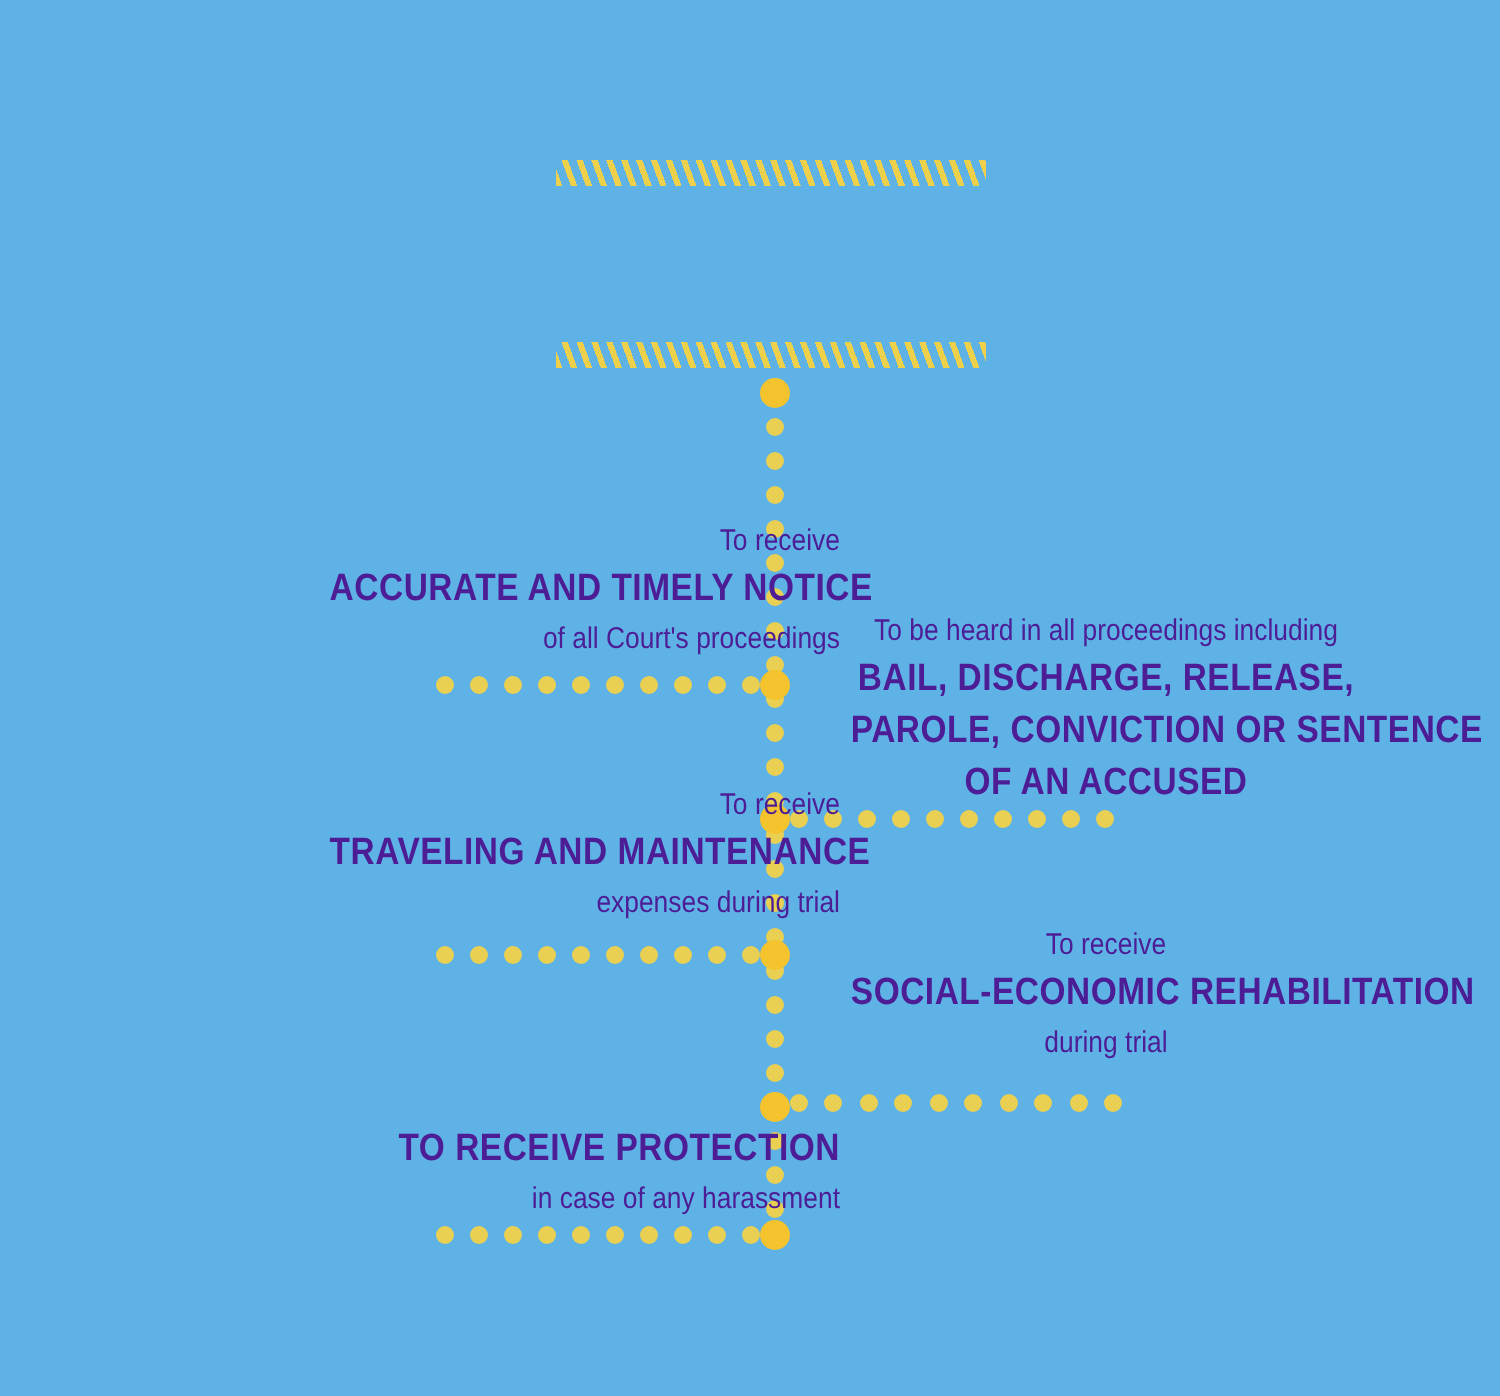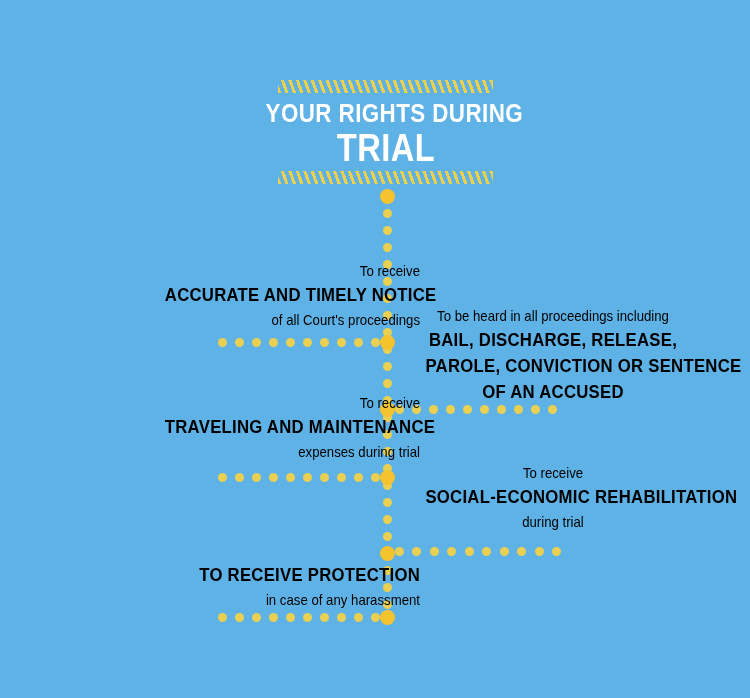--- a/index.html
+++ b/index.html
@@ -74,21 +74,21 @@
   }
   .dot.large {
     width: 15px;
     height: 15px;
     background: #f4c32e;
   }
 
   
   .block {
     position: absolute;
-    color: #000000;
+    color: #4c1d95;
   }
   .block.left  { text-align: right; }
   .block.right { text-align: center; }
 
   .ln-thin {
     font-size: 15px;
     font-weight: normal;
     line-height: 23px;
     transform: scaleX(0.88);
     white-space: nowrap;
@@ -107,24 +107,20 @@
   .block.left .ln-bold  { transform-origin: right center; }
   .block.right .ln-bold { transform-origin: center; }
 </style>
 </head>
 <body>
 
 <div id="canvas">
 
   <div id="hatch-top" class="hatch"></div>
 
-  <div class="title-wrap">
-    <div class="title-line1">YOUR RIGHTS DURING</div>
-    <div class="title-line2">TRIAL</div>
-  </div>
 
   <div id="hatch-bot" class="hatch"></div>
 
   <div id="dot-layer">
       <div class="dot large" style="left: 379.5px; top: 188.5px;"></div>
       <div class="dot small" style="left: 382.5px; top: 208.5px;"></div>
       <div class="dot small" style="left: 382.5px; top: 225.5px;"></div>
       <div class="dot small" style="left: 382.5px; top: 242.5px;"></div>
       <div class="dot small" style="left: 382.5px; top: 259.5px;"></div>
       <div class="dot small" style="left: 382.5px; top: 276.5px;"></div>

